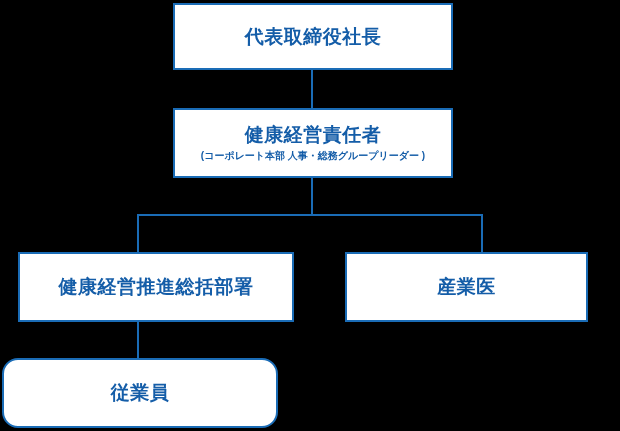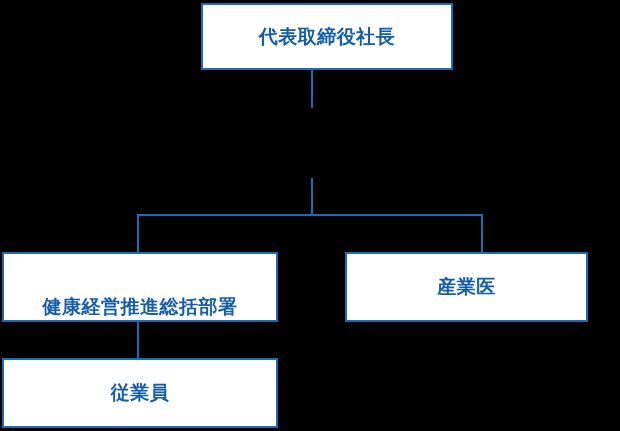--- a/index.html
+++ b/index.html
@@ -41,25 +41,25 @@
     font-size: 10px;
     font-weight: bold;
     line-height: 1.2;
     white-space: nowrap;
   }
   .connector {
     position: absolute;
     background: #1a6cb6;
   }
   
-  #box-president            { left: 173px; top: 3px;   width: 252px; height: 67px; margin-left: 28px; }
+  #box-president            { left: 173px; top: 3px;   width: 280px; height: 67px; }
   #box-health-officer       { left: 173px; top: 108px; width: 280px; height: 70px; }
-  #box-promotion-dept       { left: 2px;   top: 252px; width: 276px; height: 70px; justify-content: flex-end; }
+  #box-promotion-dept       { left: 18px;   top: 252px; width: 276px; height: 70px; }
   #box-occupational-physician { left: 345px; top: 252px; width: 243px; height: 70px; }
-  #box-employees            { left: 2px;   top: 358px; width: 276px; height: 70px; }
+  #box-employees            { left: 2px;   top: 358px; width: 276px; height: 70px; border-radius: 16px; }
   
   #conn-v-president-officer { left: 311px; top: 70px;  width: 2px;   height: 38px; }
   #conn-v-officer-stem      { left: 311px; top: 178px; width: 2px;   height: 37px; }
   #conn-h-branch            { left: 137px; top: 214px; width: 346px; height: 2px; }
   #conn-v-branch-left       { left: 137px; top: 214px; width: 2px;   height: 39px; }
   #conn-v-branch-right      { left: 481px; top: 214px; width: 2px;   height: 39px; }
   #conn-v-dept-employees    { left: 137px; top: 322px; width: 2px;   height: 36px; }
 </style>
 </head>
 <body>
@@ -70,20 +70,24 @@
   <div class="connector" id="conn-v-officer-stem"></div>
   <div class="connector" id="conn-h-branch"></div>
   <div class="connector" id="conn-v-branch-left"></div>
   <div class="connector" id="conn-v-branch-right"></div>
   <div class="connector" id="conn-v-dept-employees"></div>
 
   <div class="org-box" id="box-president">
     <div class="box-title">代表取締役社長</div>
   </div>
 
+  <div class="org-box" id="box-health-officer">
+    <div class="box-title">健康経営責任者</div>
+    <div class="box-subtitle">(コーポレート本部 人事・総務グループリーダー )</div>
+  </div>
 
   <div class="org-box" id="box-promotion-dept">
     <div class="box-title">健康経営推進総括部署</div>
   </div>
 
   <div class="org-box" id="box-occupational-physician">
     <div class="box-title">産業医</div>
   </div>
 
   <div class="org-box" id="box-employees">

